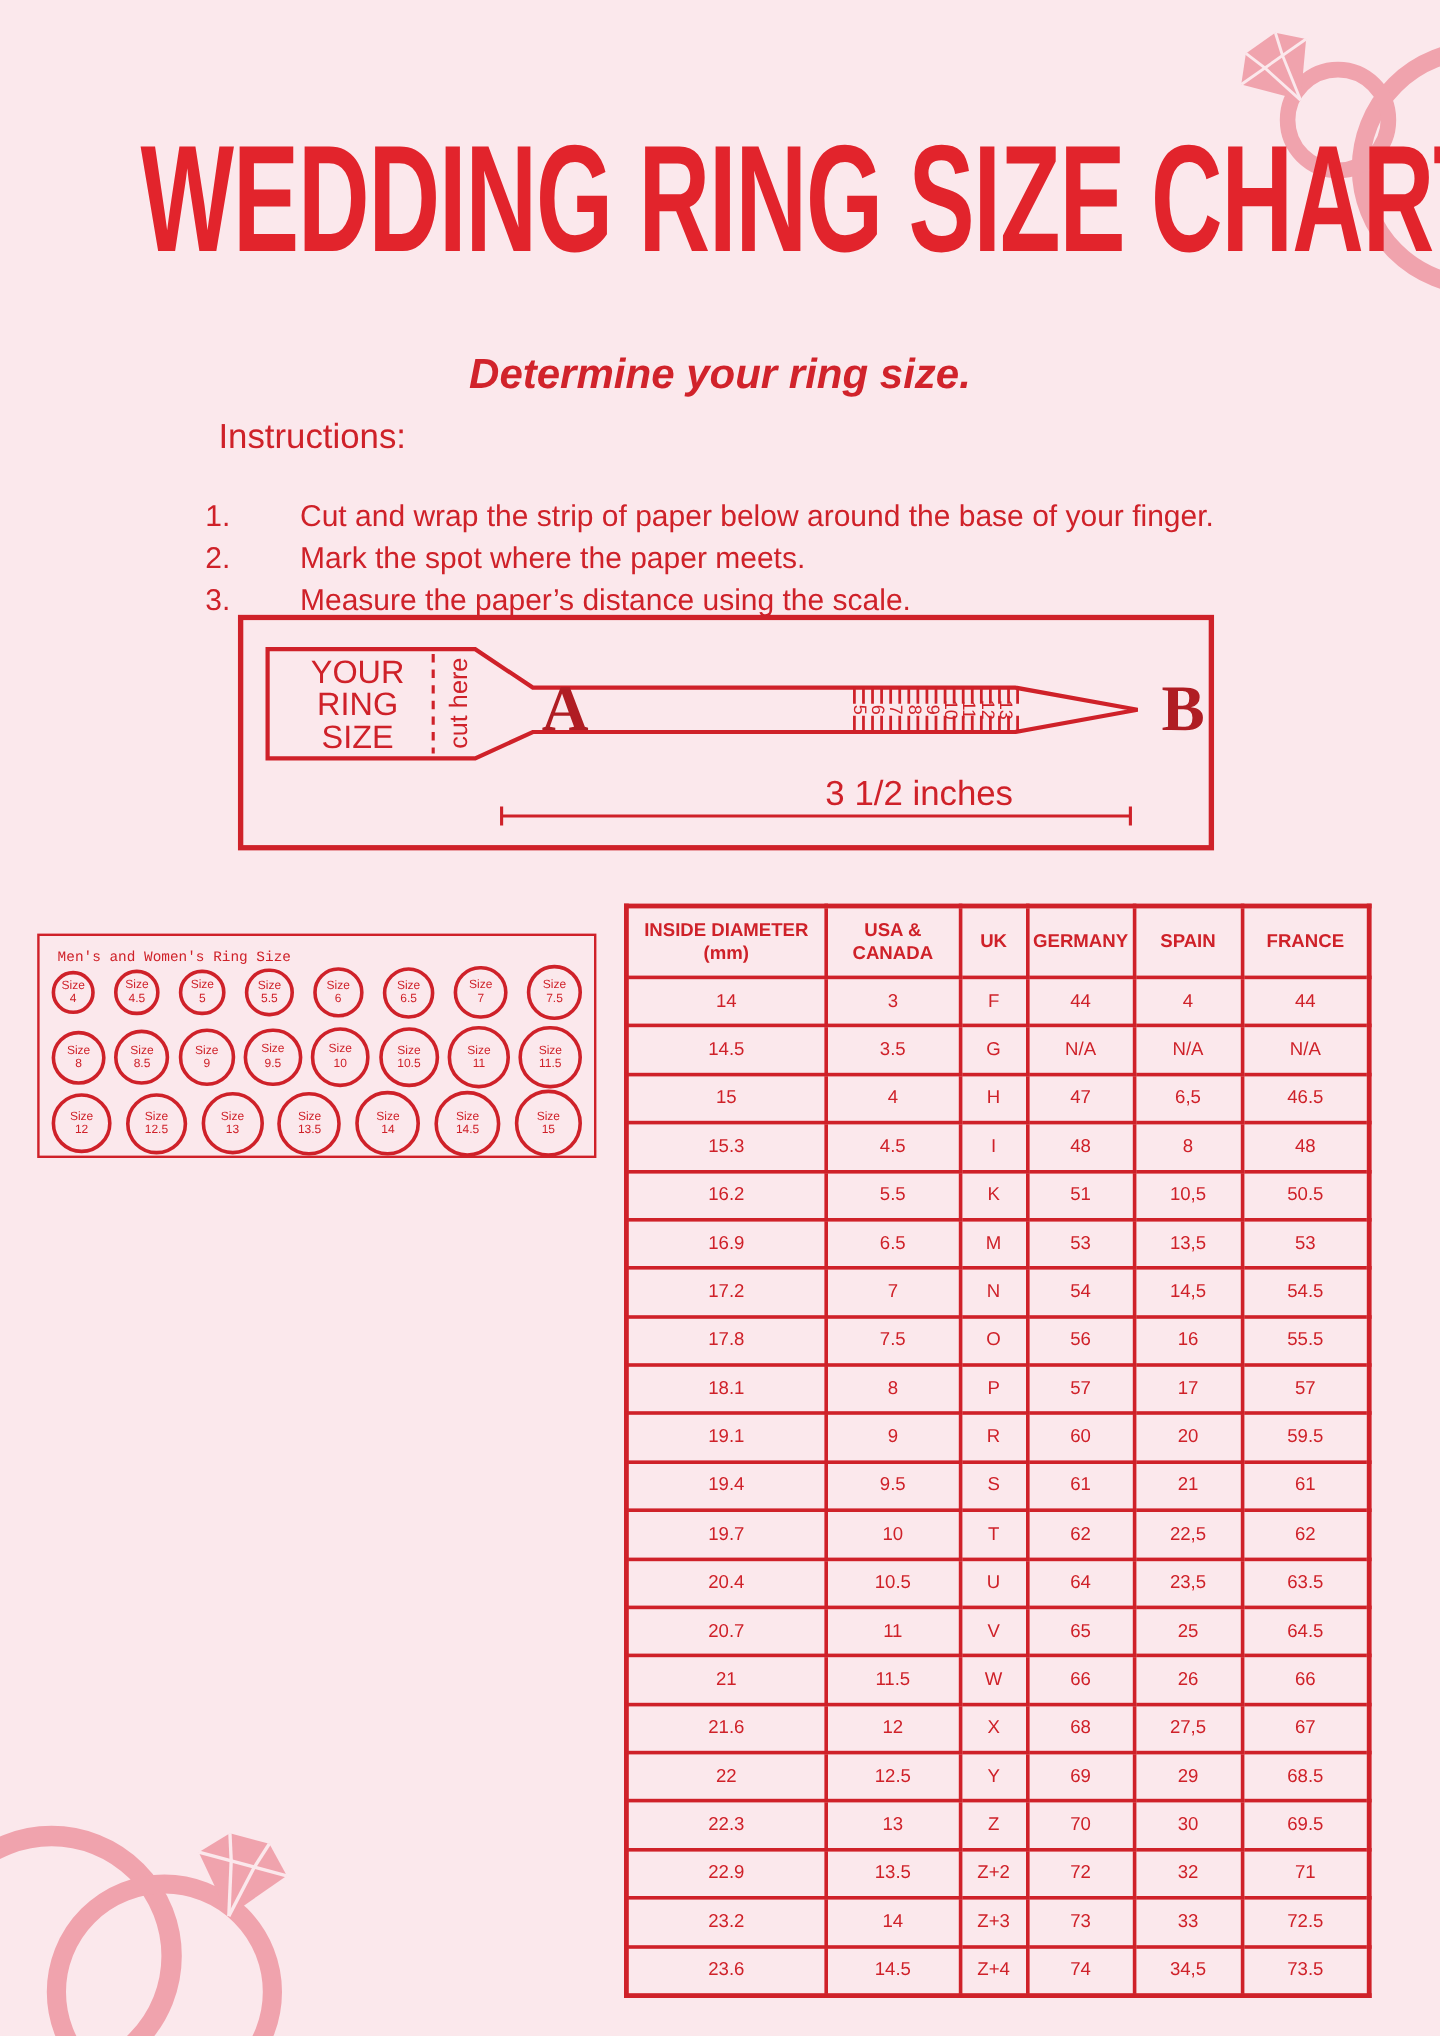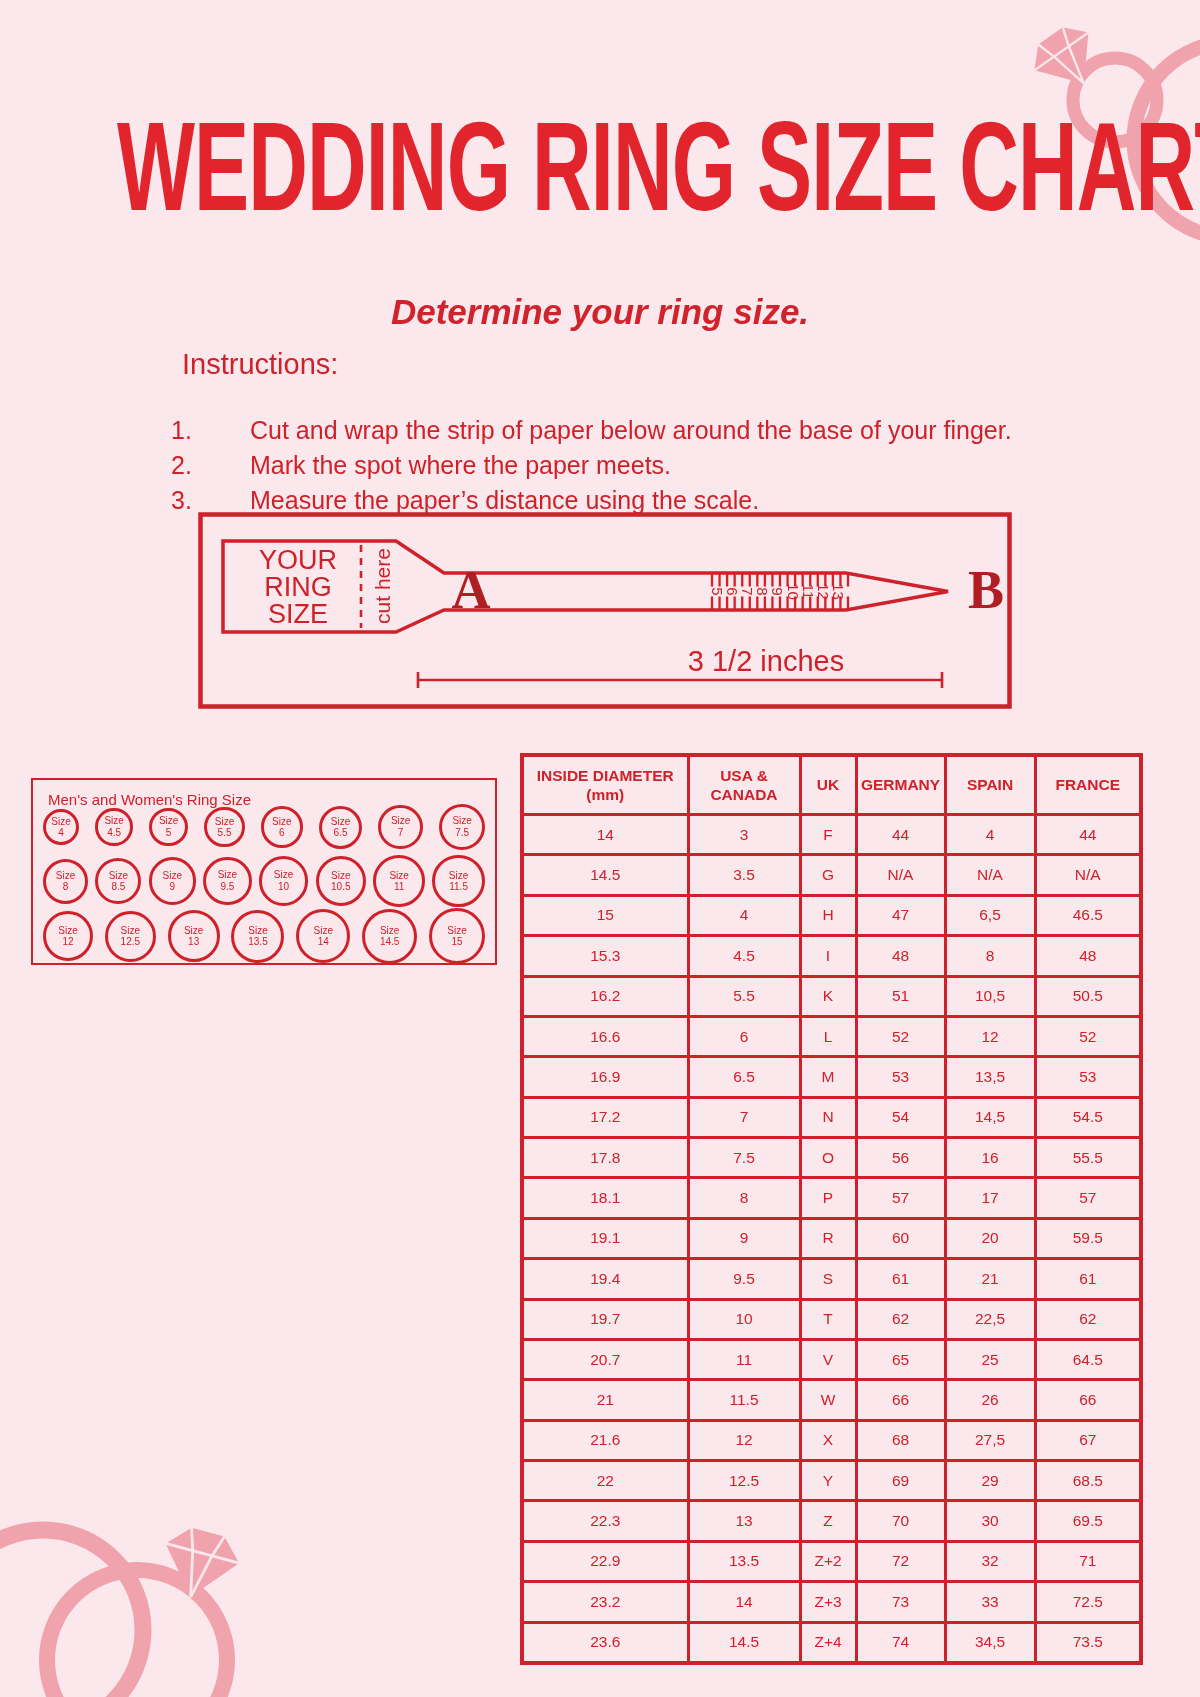--- a/index.html
+++ b/index.html
@@ -20,21 +20,21 @@
   .instr-head{position:absolute;left:182px;top:348px;color:#cf2129;font-size:29px;text-align:center;}
   .instr-item{position:absolute;left:171px;color:#cf2129;font-size:25px;margin-top:32px;}
   .instr-item .num{display:inline-block;width:79px;}
   
   .sizer-svg{position:absolute;left:198px;top:512px;}
   
   .ring-panel{
     position:absolute;left:31px;top:778px;width:466px;height:187px;
     border:2.5px solid #cf2129;box-sizing:border-box;
   }
-  .ring-panel .ptitle{position:absolute;left:15px;top:11px;font-size:15px;color:#cf2129;}
+  .ring-panel .ptitle{position:absolute;left:15px;top:11px;font-size:12px;color:#cf2129;font-family:Liberation Mono, monospace;}
   .crow{position:absolute;left:10px;right:10px;display:flex;justify-content:space-between;align-items:center;}
   .crow0{top:22px;height:50px;}
   .crow1{top:74px;height:54px;}
   .crow2{top:128px;height:56px;}
   .circle{
     border:3px solid #cf2129;border-radius:50%;box-sizing:border-box;
     display:flex;flex-direction:column;justify-content:center;align-items:center;
     color:#cf2129;flex:0 0 auto;
   }
   .circle span{display:block;line-height:1.15;font-size:10px;text-align:center;}
@@ -347,28 +347,20 @@
           </tr>
           <tr>
             <td>16.2</td>
             <td>5.5</td>
             <td>K</td>
             <td>51</td>
             <td>10,5</td>
             <td>50.5</td>
           </tr>
           <tr>
-            <td>16.6</td>
-            <td>6</td>
-            <td>L</td>
-            <td>52</td>
-            <td>12</td>
-            <td>52</td>
-          </tr>
-          <tr>
             <td>16.9</td>
             <td>6.5</td>
             <td>M</td>
             <td>53</td>
             <td>13,5</td>
             <td>53</td>
           </tr>
           <tr>
             <td>17.2</td>
             <td>7</td>
@@ -411,20 +403,28 @@
           </tr>
           <tr>
             <td>19.7</td>
             <td>10</td>
             <td>T</td>
             <td>62</td>
             <td>22,5</td>
             <td>62</td>
           </tr>
           <tr>
+            <td>20.4</td>
+            <td>10.5</td>
+            <td>U</td>
+            <td>64</td>
+            <td>23,5</td>
+            <td>63.5</td>
+          </tr>
+          <tr>
             <td>20.7</td>
             <td>11</td>
             <td>V</td>
             <td>65</td>
             <td>25</td>
             <td>64.5</td>
           </tr>
           <tr>
             <td>21</td>
             <td>11.5</td>

